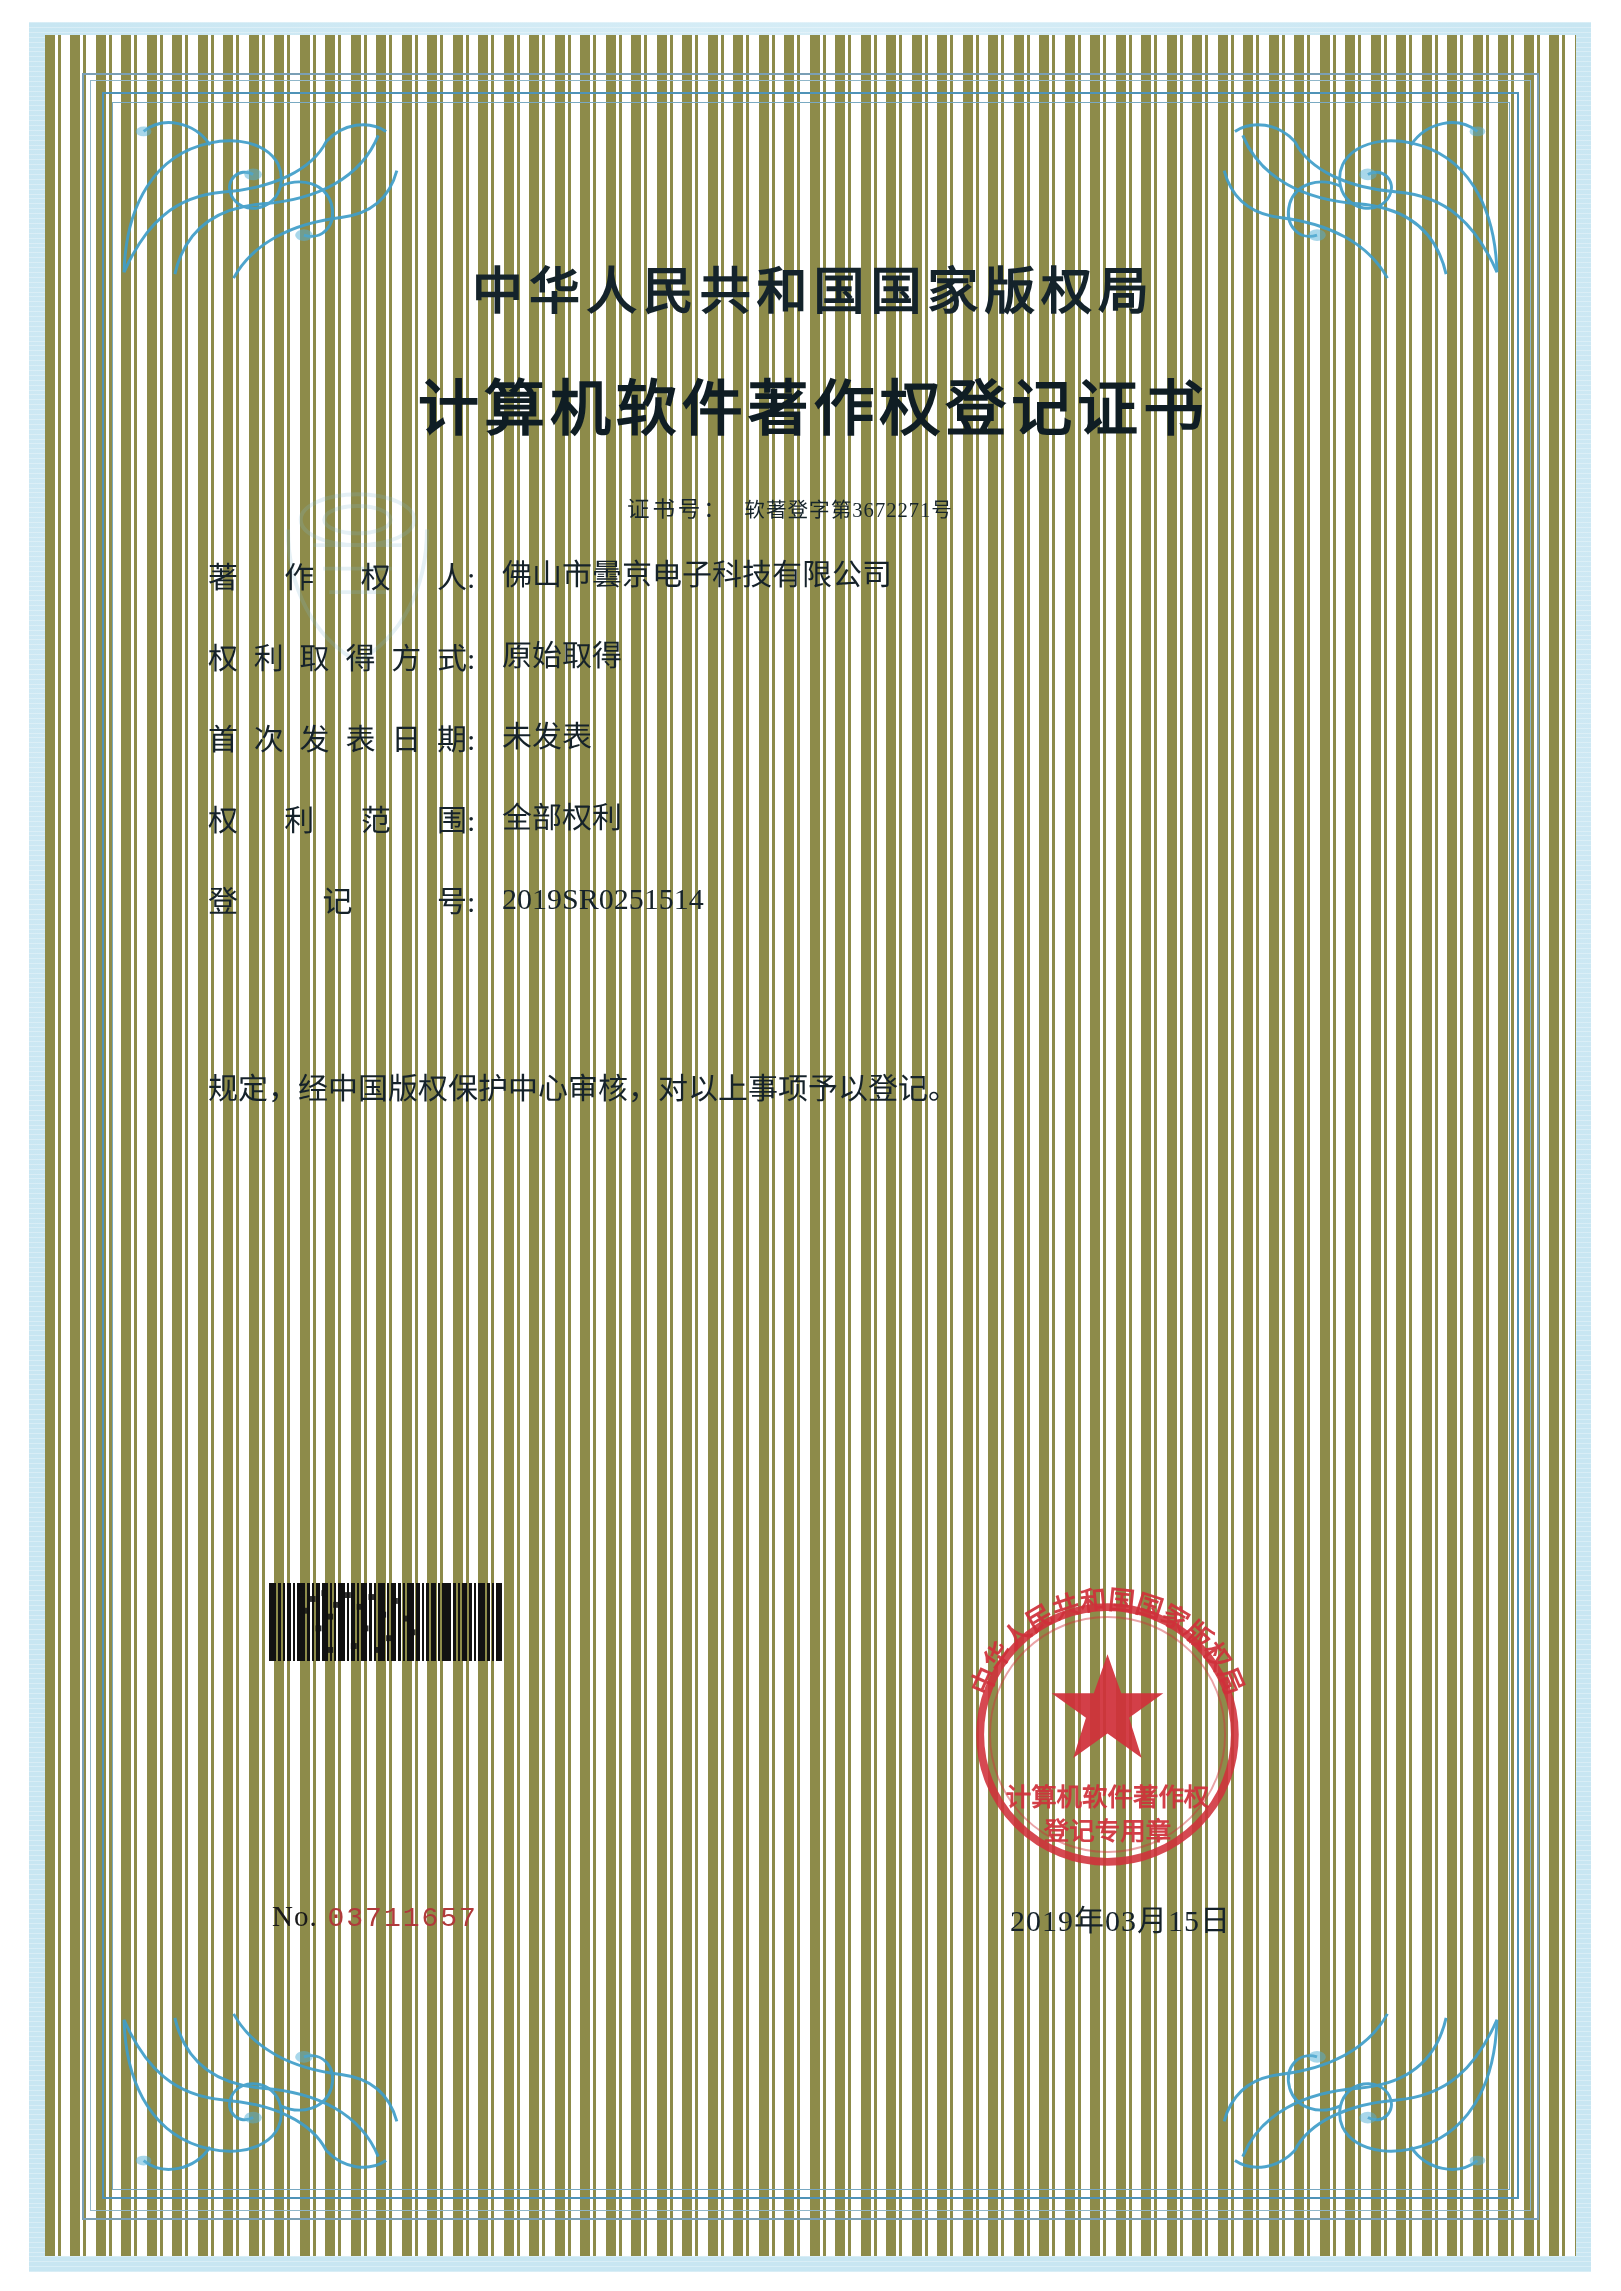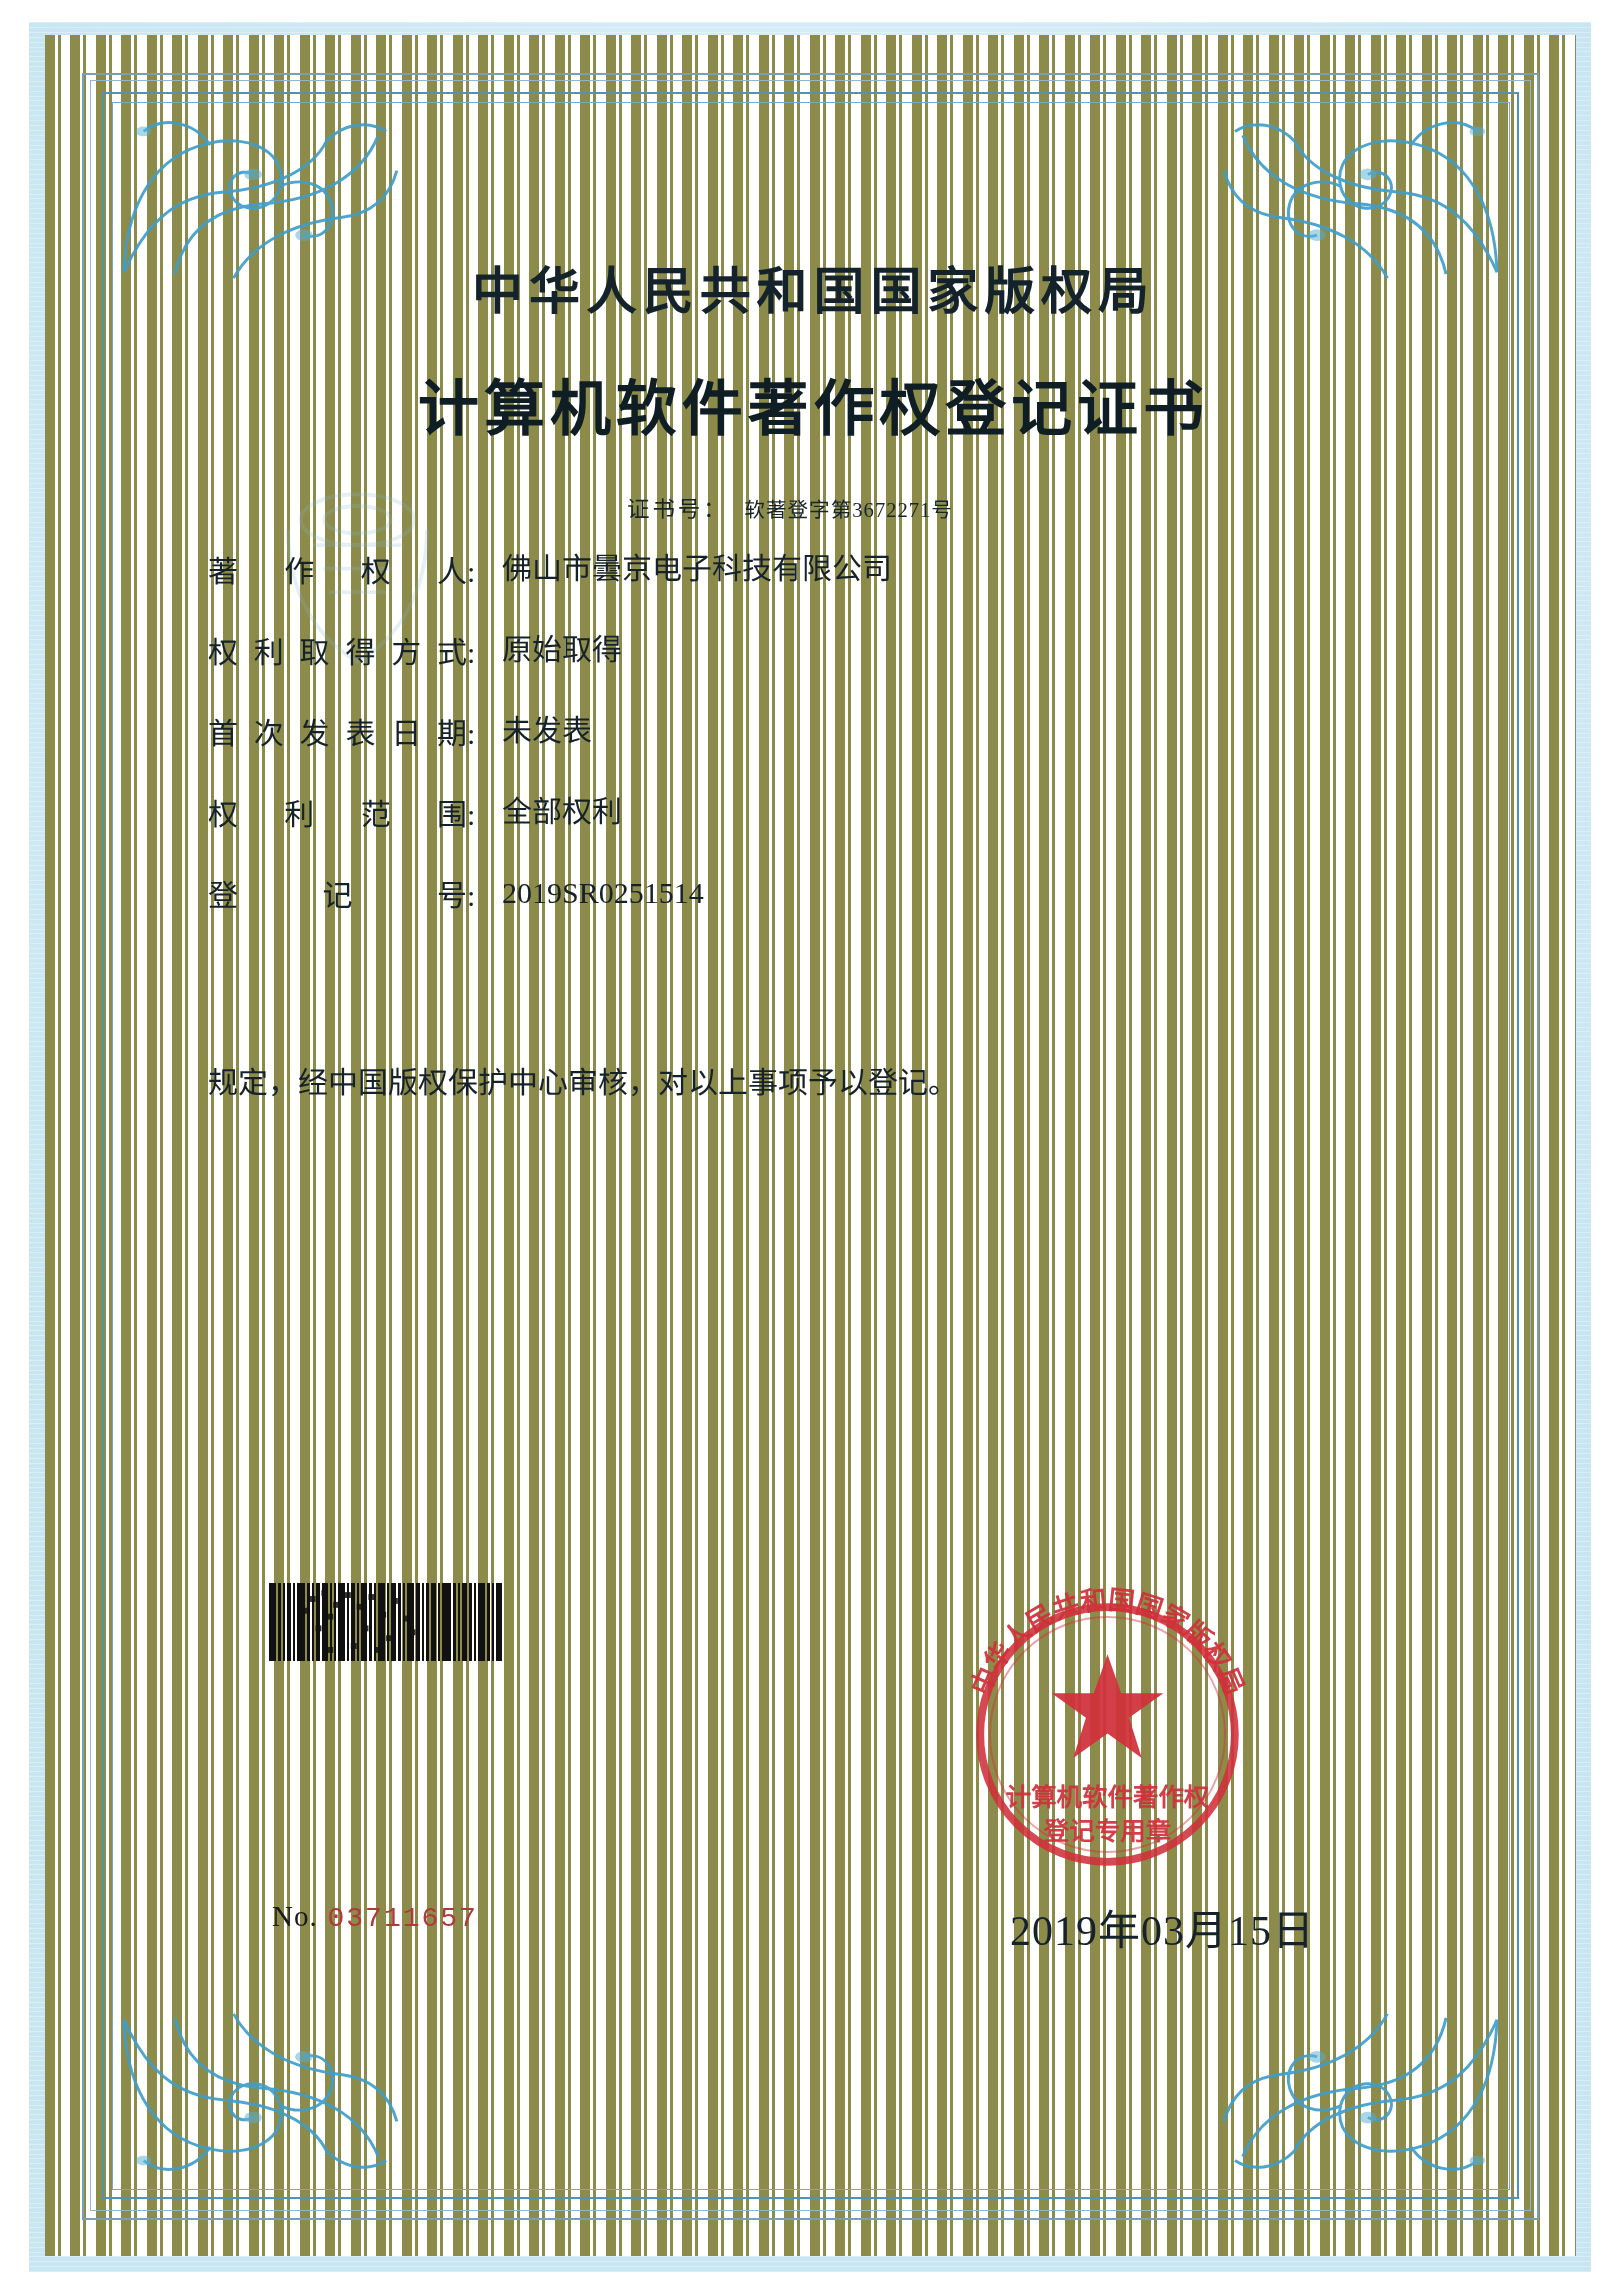--- a/index.html
+++ b/index.html
@@ -187,21 +187,21 @@
     font-size: 30px;
     color: #15222a;
     line-height: 1.44;
   }
   .row .val .sub { display: block; }
 
   .spread-4 { display: inline-block; width: 259px; text-align: justify; text-align-last: justify; }
   .spread-5 { display: inline-block; width: 259px; text-align: justify; text-align-last: justify; }
 
   .row.name-row { margin-top: 55px; }
-  .row.owner-row { margin-top: 24px; font-family: Liberation Serif, serif; }
+  .row.owner-row { margin-top: 30px; font-family: Liberation Serif, serif; }
   .row.gap-row { margin-top: 73px; }
 
   .para {
     margin-top: 80px;
     padding-left: 61px;
     padding-right: 29px;
     font-size: 30px;
     line-height: 1.95;
     color: #15222a;
     text-align: justify;
@@ -257,21 +257,21 @@
     margin-left: 9.8px;
     font-family: "Liberation Mono", monospace;
     font-size: 28px;
     letter-spacing: 2px;
     text-align: right;
   }
   .footer-date {
     position: absolute;
     left: 1010px;
     top: 1896px;
-    font-size: 42px;
+    font-size: 30px;
     color: #15222a;
     letter-spacing: 1px;
   }
 </style>
 </head>
 <body>
 
 <div class="page">
 
   <div class="paper"></div>

